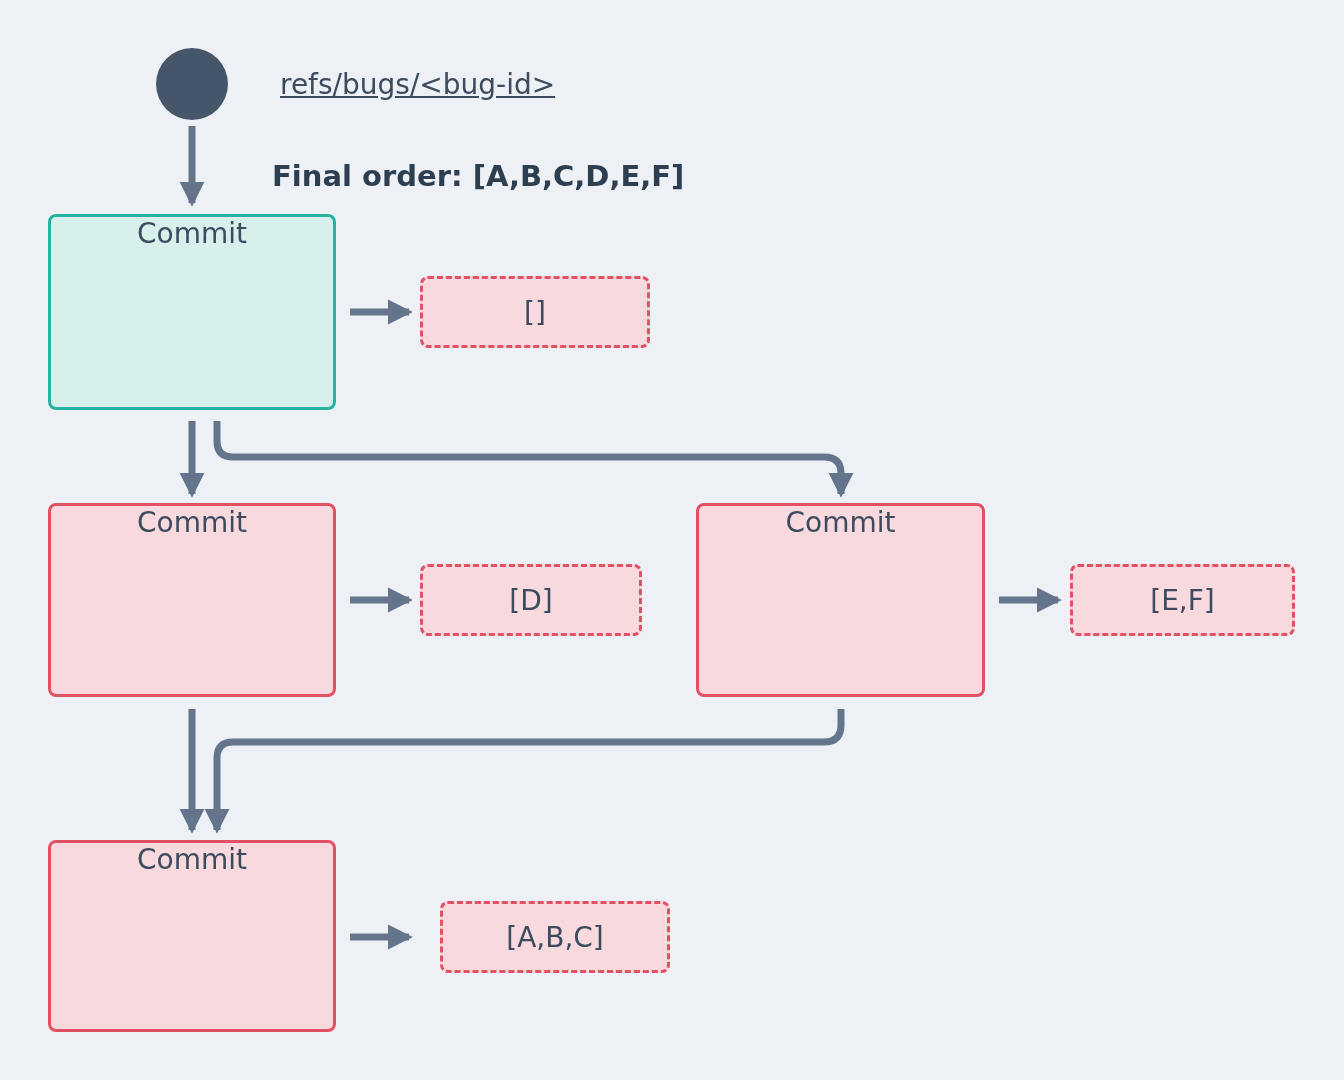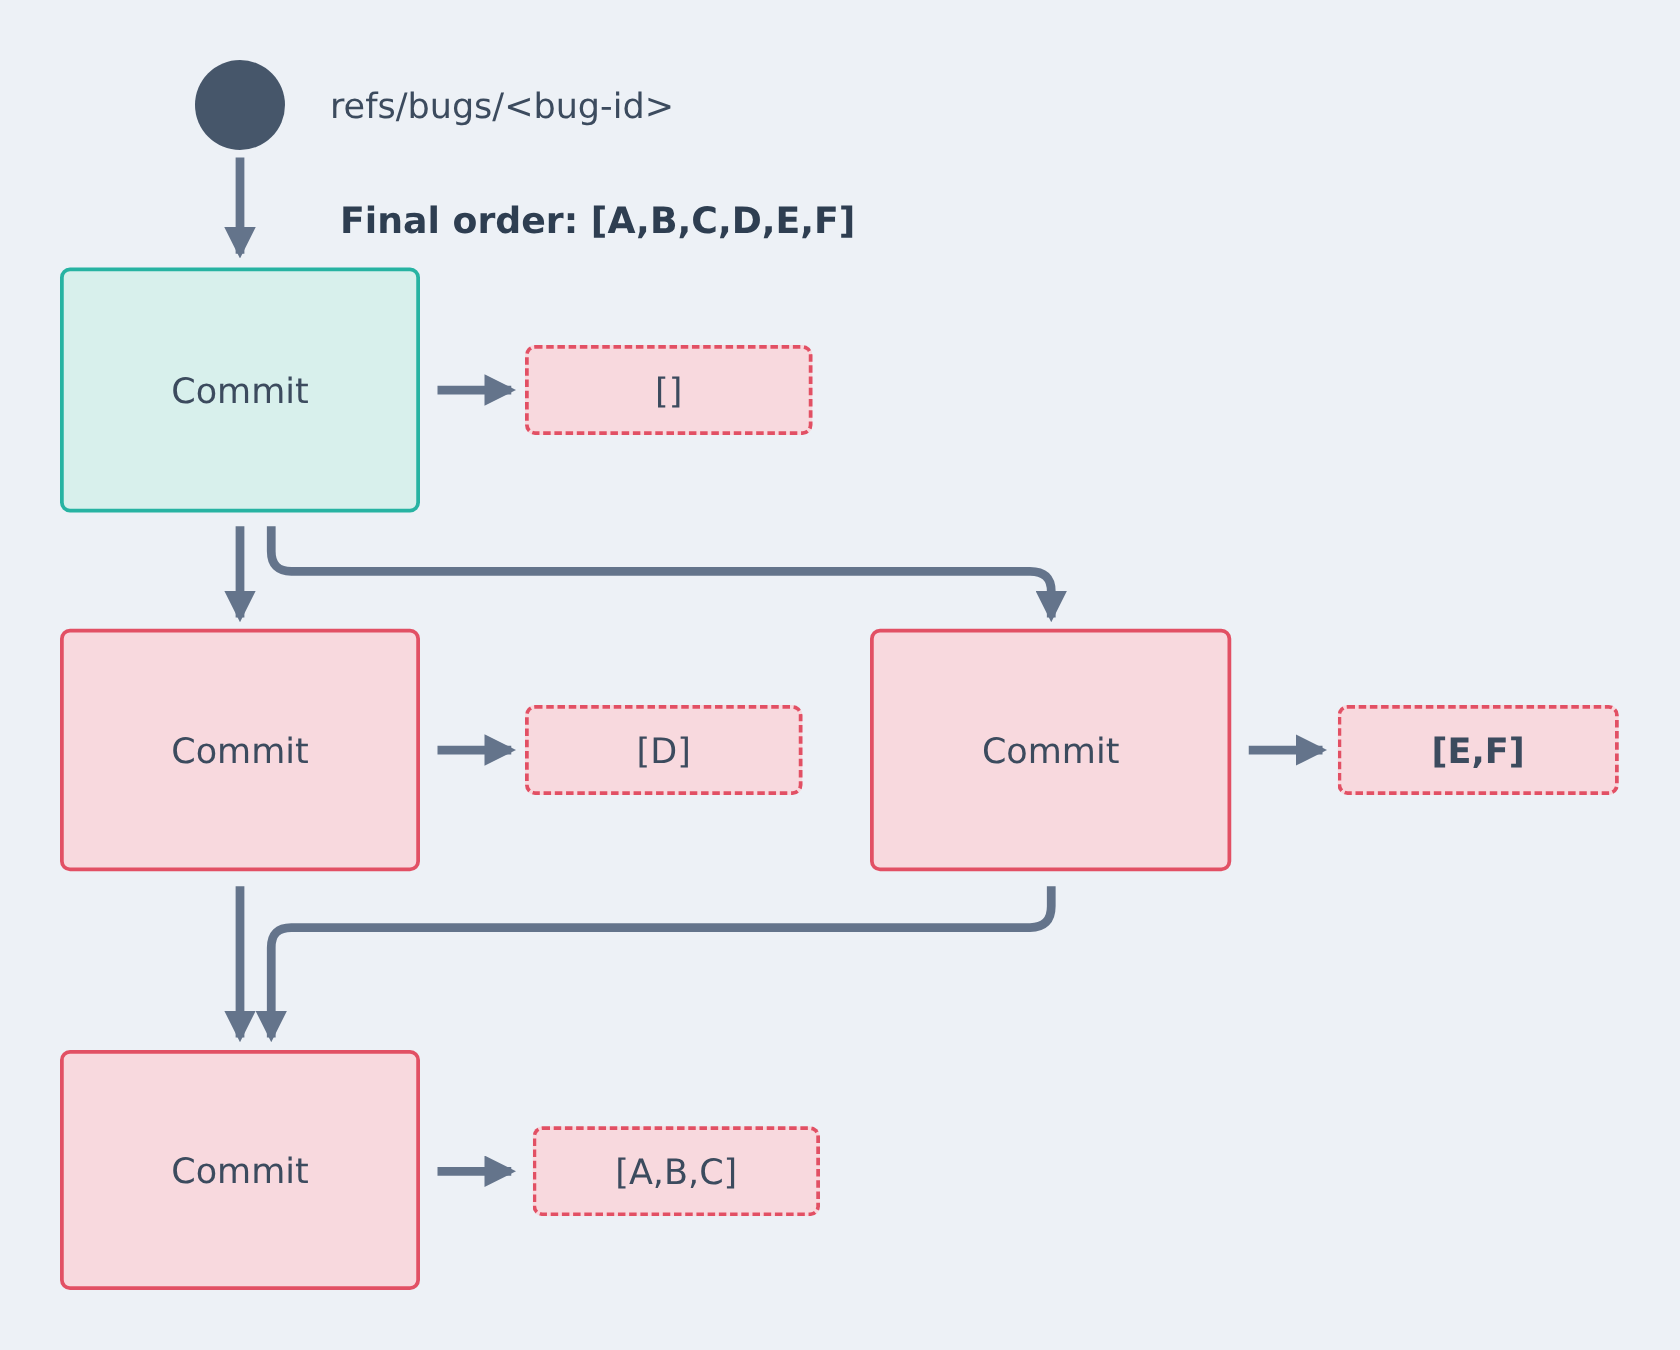--- a/index.html
+++ b/index.html
@@ -23,40 +23,41 @@
   }
   .ref-circle {
     position: absolute;
     left: 156px; top: 48px;
     width: 72px; height: 72px;
     border-radius: 50%;
     background: #46566a;
   }
   .ref-label {
     position: absolute;
-    left: 264px; top: 68px;
+    left: 280px; top: 68px;
     font-size: 28px;
     color: #3c4b5e;
     white-space: nowrap;
+    text-decoration: underline;
   }
   .final-order {
     position: absolute;
     left: 272px; top: 126px;
     font-size: 29px;
     font-weight: bold;
     color: #2e3e51;
     white-space: nowrap;
     margin-top: 33px;
   }
   .commit {
     position: absolute;
     width: 288px;
     display: flex;
     justify-content: center;
-    align-items: center;
+    align-items: flex-start;
     gap: 14px;
     font-size: 28px;
     color: #3c4b5e;
     border-radius: 8px;
   }
   .commit.teal {
     background: #d8f0ec;
     border: 3px solid #27b3a2;
   }
   .commit.pink {
@@ -74,22 +75,22 @@
     background: #f8d9de;
     border: 3px dashed #e25064;
     border-radius: 8px;
   }
   #c864 { left: 48px;  top: 214px; height: 196px; }
   #c246 { left: 48px;  top: 503px; height: 194px; }
   #c537 { left: 696px; top: 503px; height: 194px; width: 289px; }
   #c127 { left: 48px;  top: 840px; height: 192px; }
   #b864 { left: 420px;  top: 276px; width: 230px; }
   #b246 { left: 420px;  top: 564px; width: 222px; }
-  #b537 { left: 1070px; top: 564px; width: 225px; font-weight: bold; }
-  #b127 { left: 426px;  top: 901px; width: 230px; }
+  #b537 { left: 1070px; top: 564px; width: 225px; }
+  #b127 { left: 440px;  top: 901px; width: 230px; }
 </style>
 </head>
 <body>
 
 <div class="canvas">
 
   <svg class="edges" viewBox="0 0 1344 1080" xmlns="http://www.w3.org/2000/svg">
     <defs>
       <marker id="ah" viewBox="0 0 10 10" refX="8.5" refY="5" markerWidth="3.6" markerHeight="3.6" orient="auto-start-reverse">
         <path d="M0,0 L10,5 L0,10 Z" fill="#64748b"></path>

